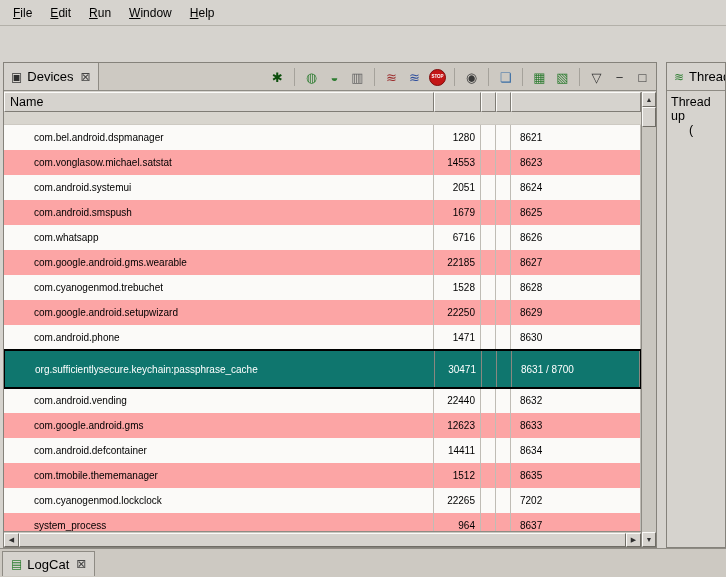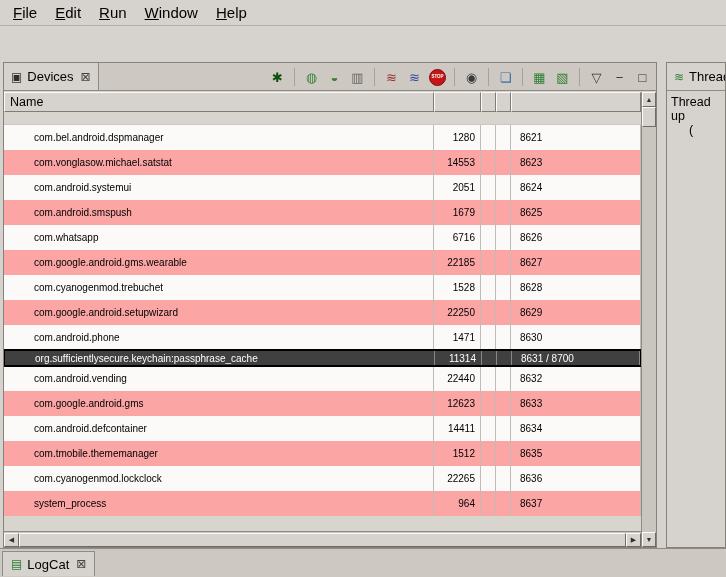--- a/index.html
+++ b/index.html
@@ -3,21 +3,21 @@
 <meta charset="utf-8">
 <style>
   * { margin:0; padding:0; box-sizing:border-box; }
   html,body { width:726px; height:577px; overflow:hidden; }
   body { font-family:"Liberation Sans","DejaVu Sans",sans-serif; }
 
   .window { position:relative; width:726px; height:577px; background:#d6d3ce; overflow:hidden; color:#000; }
 
   
   .menubar { position:absolute; top:0; left:0; right:0; height:26px; display:flex; align-items:center; padding-left:4px; border-bottom:1px solid #b3b0a9; background:#d6d3ce; }
-  .menu-item { padding:4px 9px; font-size:15px; cursor:default; }
+  .menu-item { padding:4px 9px; font-size:12px; cursor:default; }
   .menu-item u { text-decoration:underline; }
 
   .toolbar-strip { position:absolute; top:27px; left:0; right:0; height:33px; background:#d6d3ce; }
 
   
   .pane { position:absolute; top:62px; height:486px; border:1px solid #85827b; background:#d6d3ce; overflow:hidden; }
   .devices-pane { left:3px; width:654px; }
   .threads-pane { left:666px; width:60px; }
   .sash { position:absolute; top:62px; left:657px; width:9px; height:486px; background:#d6d3ce; }
 
@@ -45,21 +45,21 @@
   .rows { position:absolute; top:49px; bottom:16px; left:0; right:15px; overflow:hidden; background:#d8d5ce; }
   .rows::before { content:""; display:block; height:12px; background:#d8d5ce; border-bottom:1px solid #cdc9c2; }
   .trow { height:25px; display:flex; align-items:stretch; font-size:10px; background:#fbfaf8; }
   .trow.alt { background:#fca5a5; }
   .trow .c { display:flex; align-items:center; padding:0 5px; border-right:1px solid #bfbcb5; overflow:hidden; white-space:nowrap; }
   .c.name { width:430px; padding-left:30px; }
   .c.pid { width:47px; justify-content:flex-end; }
   .c.c3 { width:15px; padding:0; }
   .c.c4 { width:15px; padding:0; }
   .c.port { flex:1; padding-left:9px; }
-  .trow.selected { background:#404040; color:#fff; border-top:2px solid #000; border-bottom:2px solid #000; border-left:1px solid #000; border-right:1px solid #000; height:18px; margin:-1px 0; position:relative; z-index:2; }
+  .trow.selected { background:#0f766e; color:#fff; border-top:2px solid #000; border-bottom:2px solid #000; border-left:1px solid #000; border-right:1px solid #000; height:40px; margin:-1px 0; position:relative; z-index:2; }
   .trow.selected .c { border-right-color:#8a8780; }
 
   
   .vscroll { position:absolute; top:29px; right:0; bottom:0; width:15px; background:#c9c6bf; border-left:1px solid #8e8b84; }
   .sbtn { position:absolute; left:0; width:14px; height:15px; background:#d6d3ce; border-top:1px solid #fbfaf8; border-left:1px solid #fbfaf8; border-right:1px solid #6f6c65; border-bottom:1px solid #6f6c65; font-size:7px; display:flex; align-items:center; justify-content:center; color:#2f2f2f; }
   .vs-up { top:0; }
   .vs-down { bottom:0; }
   .vs-thumb { position:absolute; top:15px; left:0; width:14px; height:20px; background:#d6d3ce; border-top:1px solid #fbfaf8; border-left:1px solid #fbfaf8; border-right:1px solid #6f6c65; border-bottom:1px solid #6f6c65; }
   .hscroll { position:absolute; bottom:0; left:0; right:15px; height:16px; background:#c9c6bf; border-top:1px solid #8e8b84; }
   .hbtn { position:absolute; top:1px; width:15px; height:14px; background:#d6d3ce; border-top:1px solid #fbfaf8; border-left:1px solid #fbfaf8; border-right:1px solid #6f6c65; border-bottom:1px solid #6f6c65; font-size:7px; display:flex; align-items:center; justify-content:center; color:#2f2f2f; }
@@ -188,21 +188,21 @@
         </div>
         <div class="trow ">
           <div class="c name">com.android.phone</div>
           <div class="c pid">1471</div>
           <div class="c c3"></div>
           <div class="c c4"></div>
           <div class="c port">8630</div>
         </div>
         <div class="trow selected">
           <div class="c name">org.sufficientlysecure.keychain:passphrase_cache</div>
-          <div class="c pid">11314</div>
+          <div class="c pid">30471</div>
           <div class="c c3"></div>
           <div class="c c4"></div>
           <div class="c port">8631 / 8700</div>
         </div>
         <div class="trow ">
           <div class="c name">com.android.vending</div>
           <div class="c pid">22440</div>
           <div class="c c3"></div>
           <div class="c c4"></div>
           <div class="c port">8632</div>
@@ -226,21 +226,21 @@
           <div class="c pid">1512</div>
           <div class="c c3"></div>
           <div class="c c4"></div>
           <div class="c port">8635</div>
         </div>
         <div class="trow ">
           <div class="c name">com.cyanogenmod.lockclock</div>
           <div class="c pid">22265</div>
           <div class="c c3"></div>
           <div class="c c4"></div>
-          <div class="c port">8636</div>
+          <div class="c port">7202</div>
         </div>
         <div class="trow alt">
           <div class="c name">system_process</div>
           <div class="c pid">964</div>
           <div class="c c3"></div>
           <div class="c c4"></div>
           <div class="c port">8637</div>
         </div>
       </div>
 

